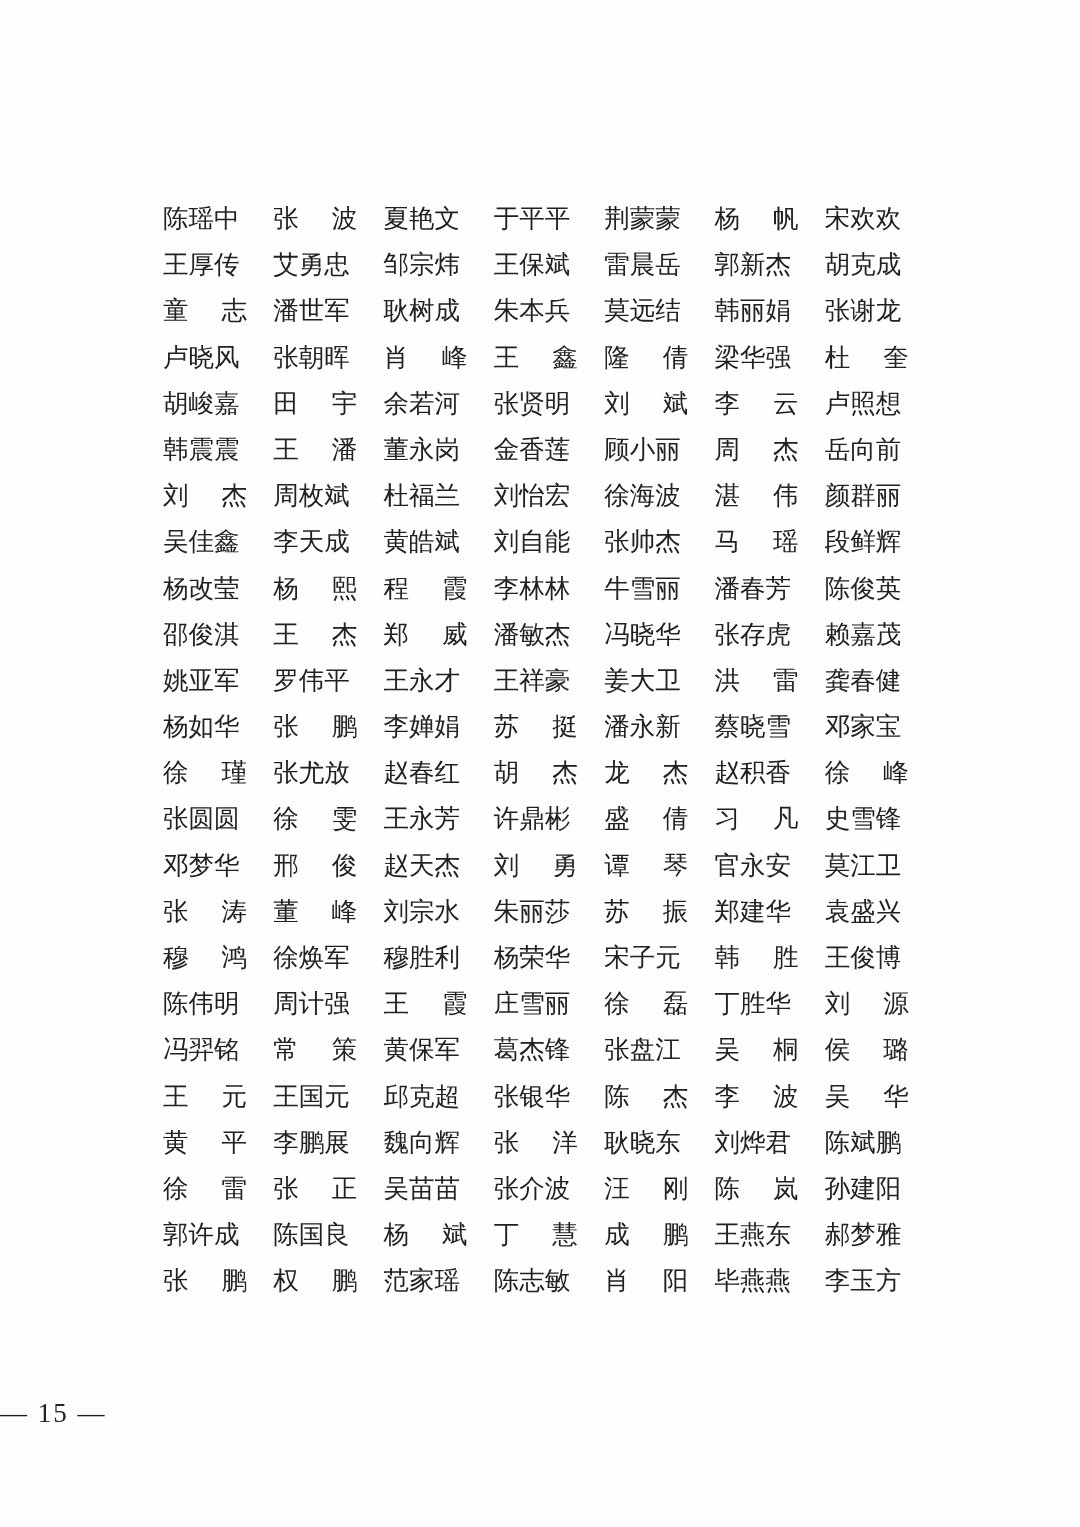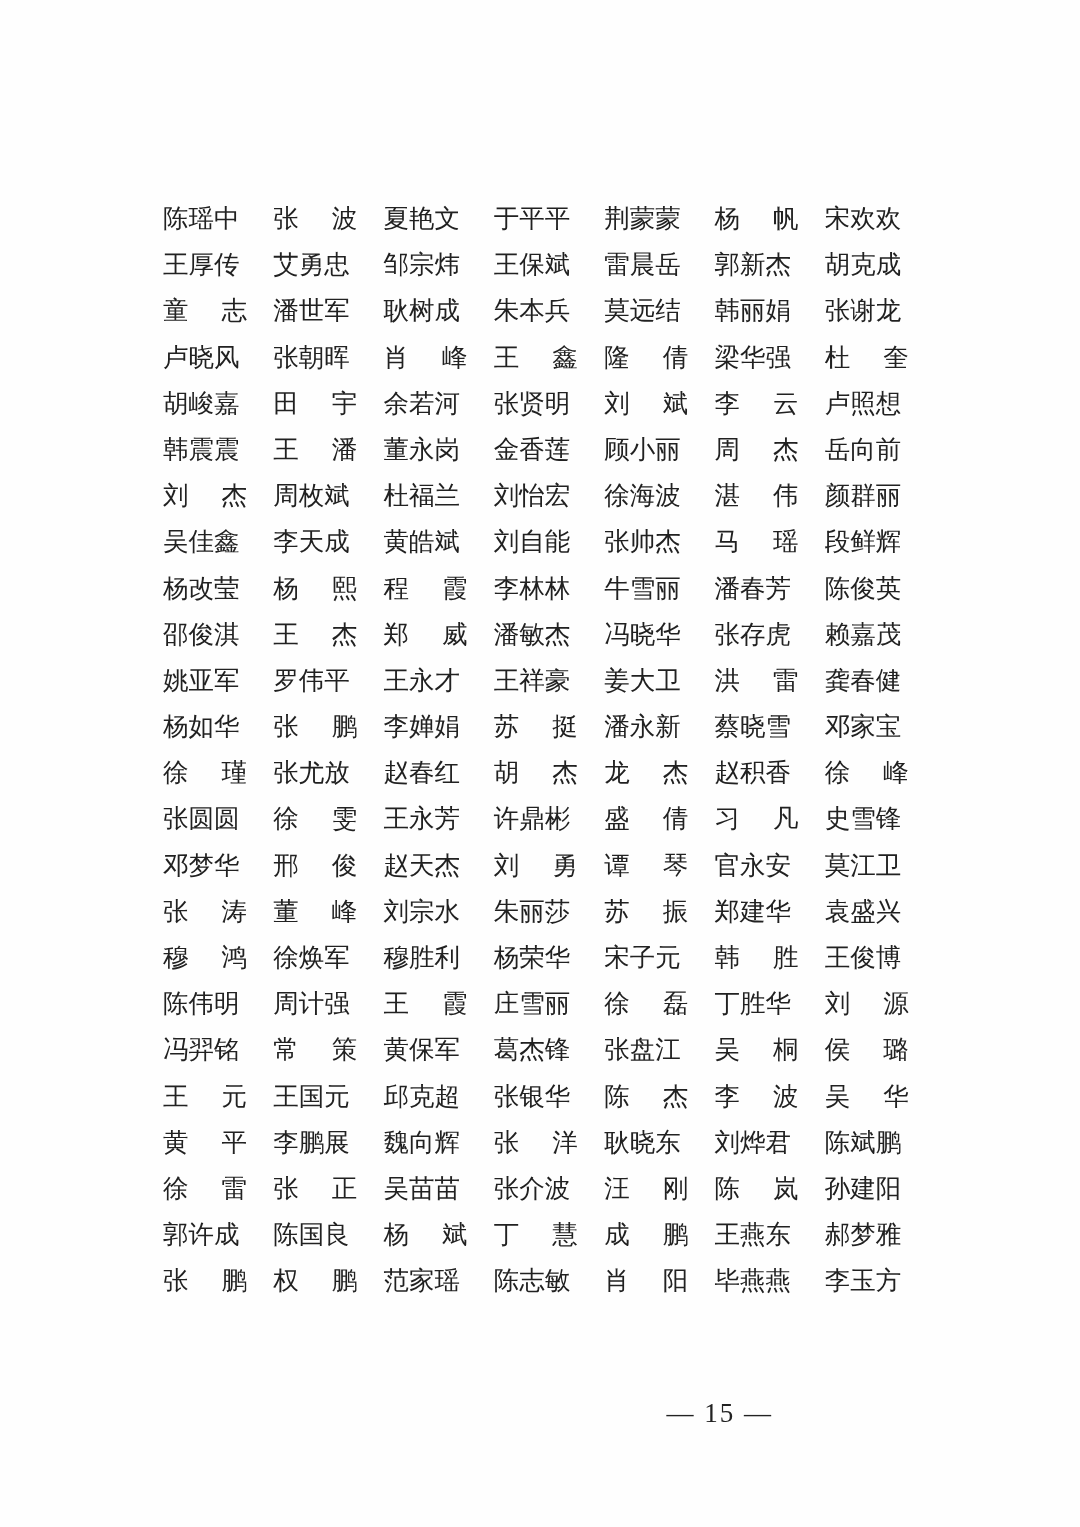--- a/index.html
+++ b/index.html
@@ -69,21 +69,20 @@
   .glyph {
     display: inline-block;
   }
 
   
   .footer {
     position: absolute;
     left: 0;
     top: 1398px;
     width: 905px;
-    text-align: right;
     padding-right: 132px;
     box-sizing: border-box;
   }
   .page-number {
     font-size: 27px;
     color: #222222;
     font-family: "Liberation Serif", "DejaVu Serif", serif;
     letter-spacing: 2px;
     white-space: nowrap;
   }

